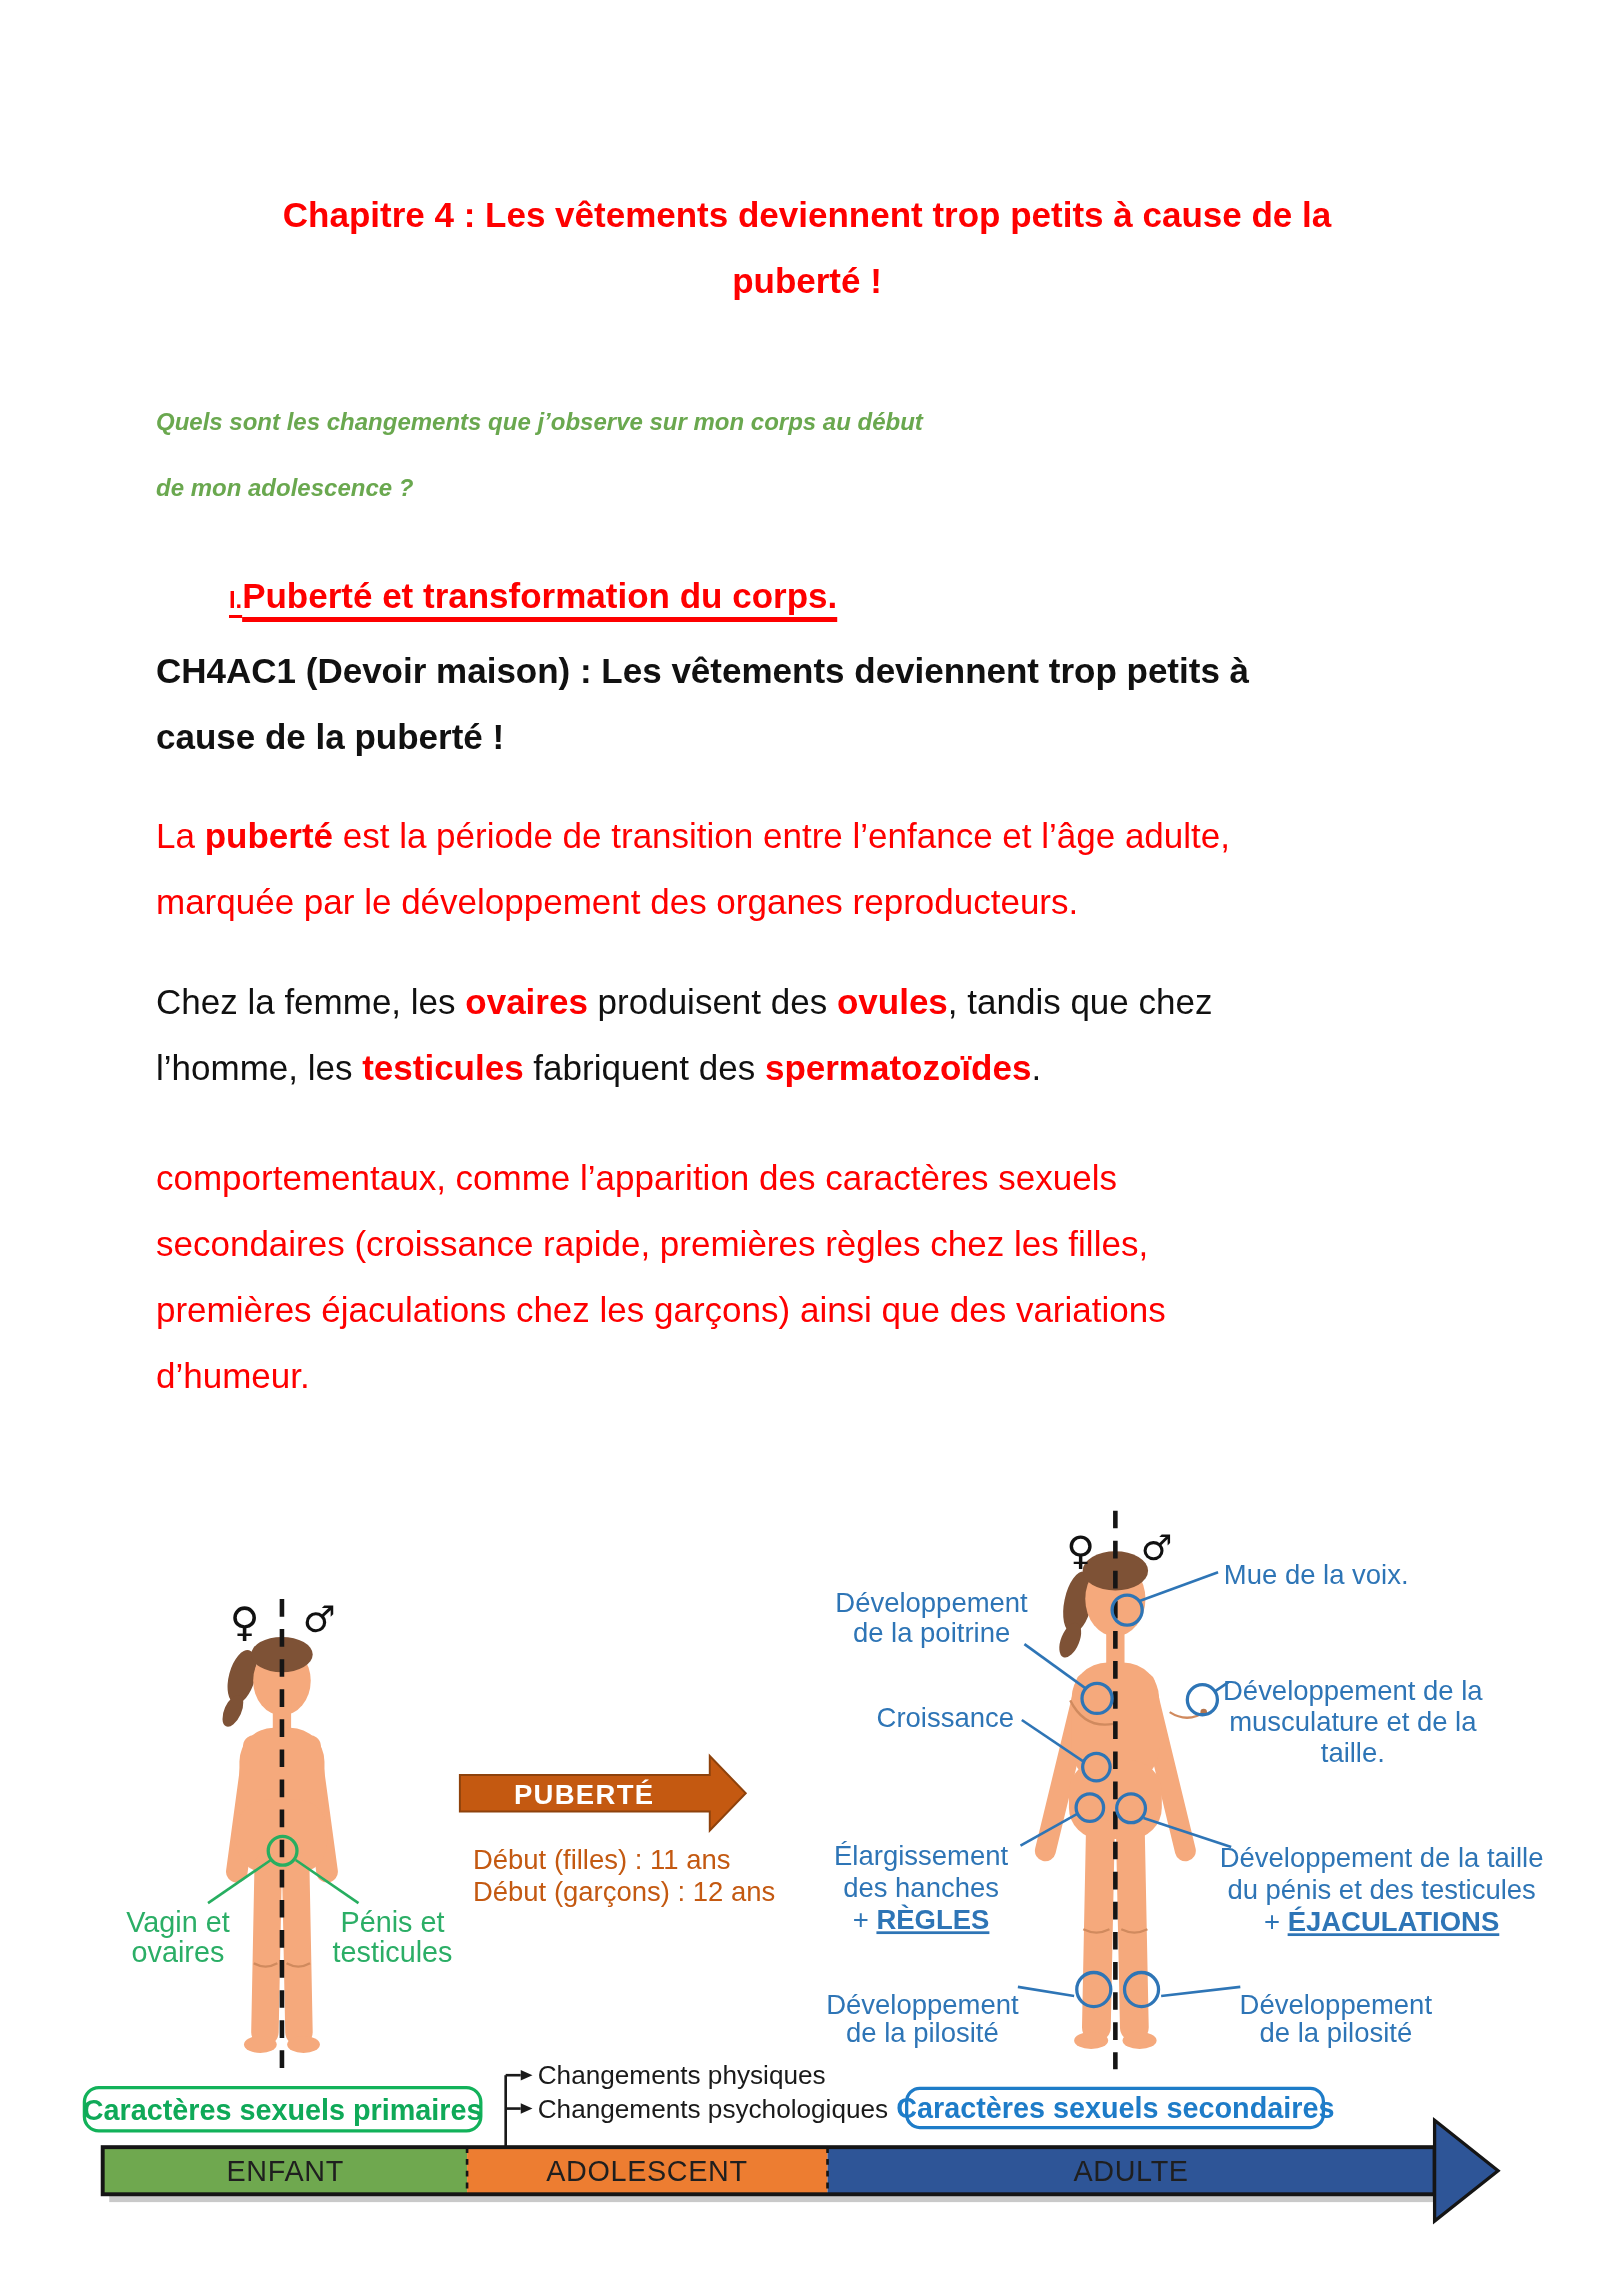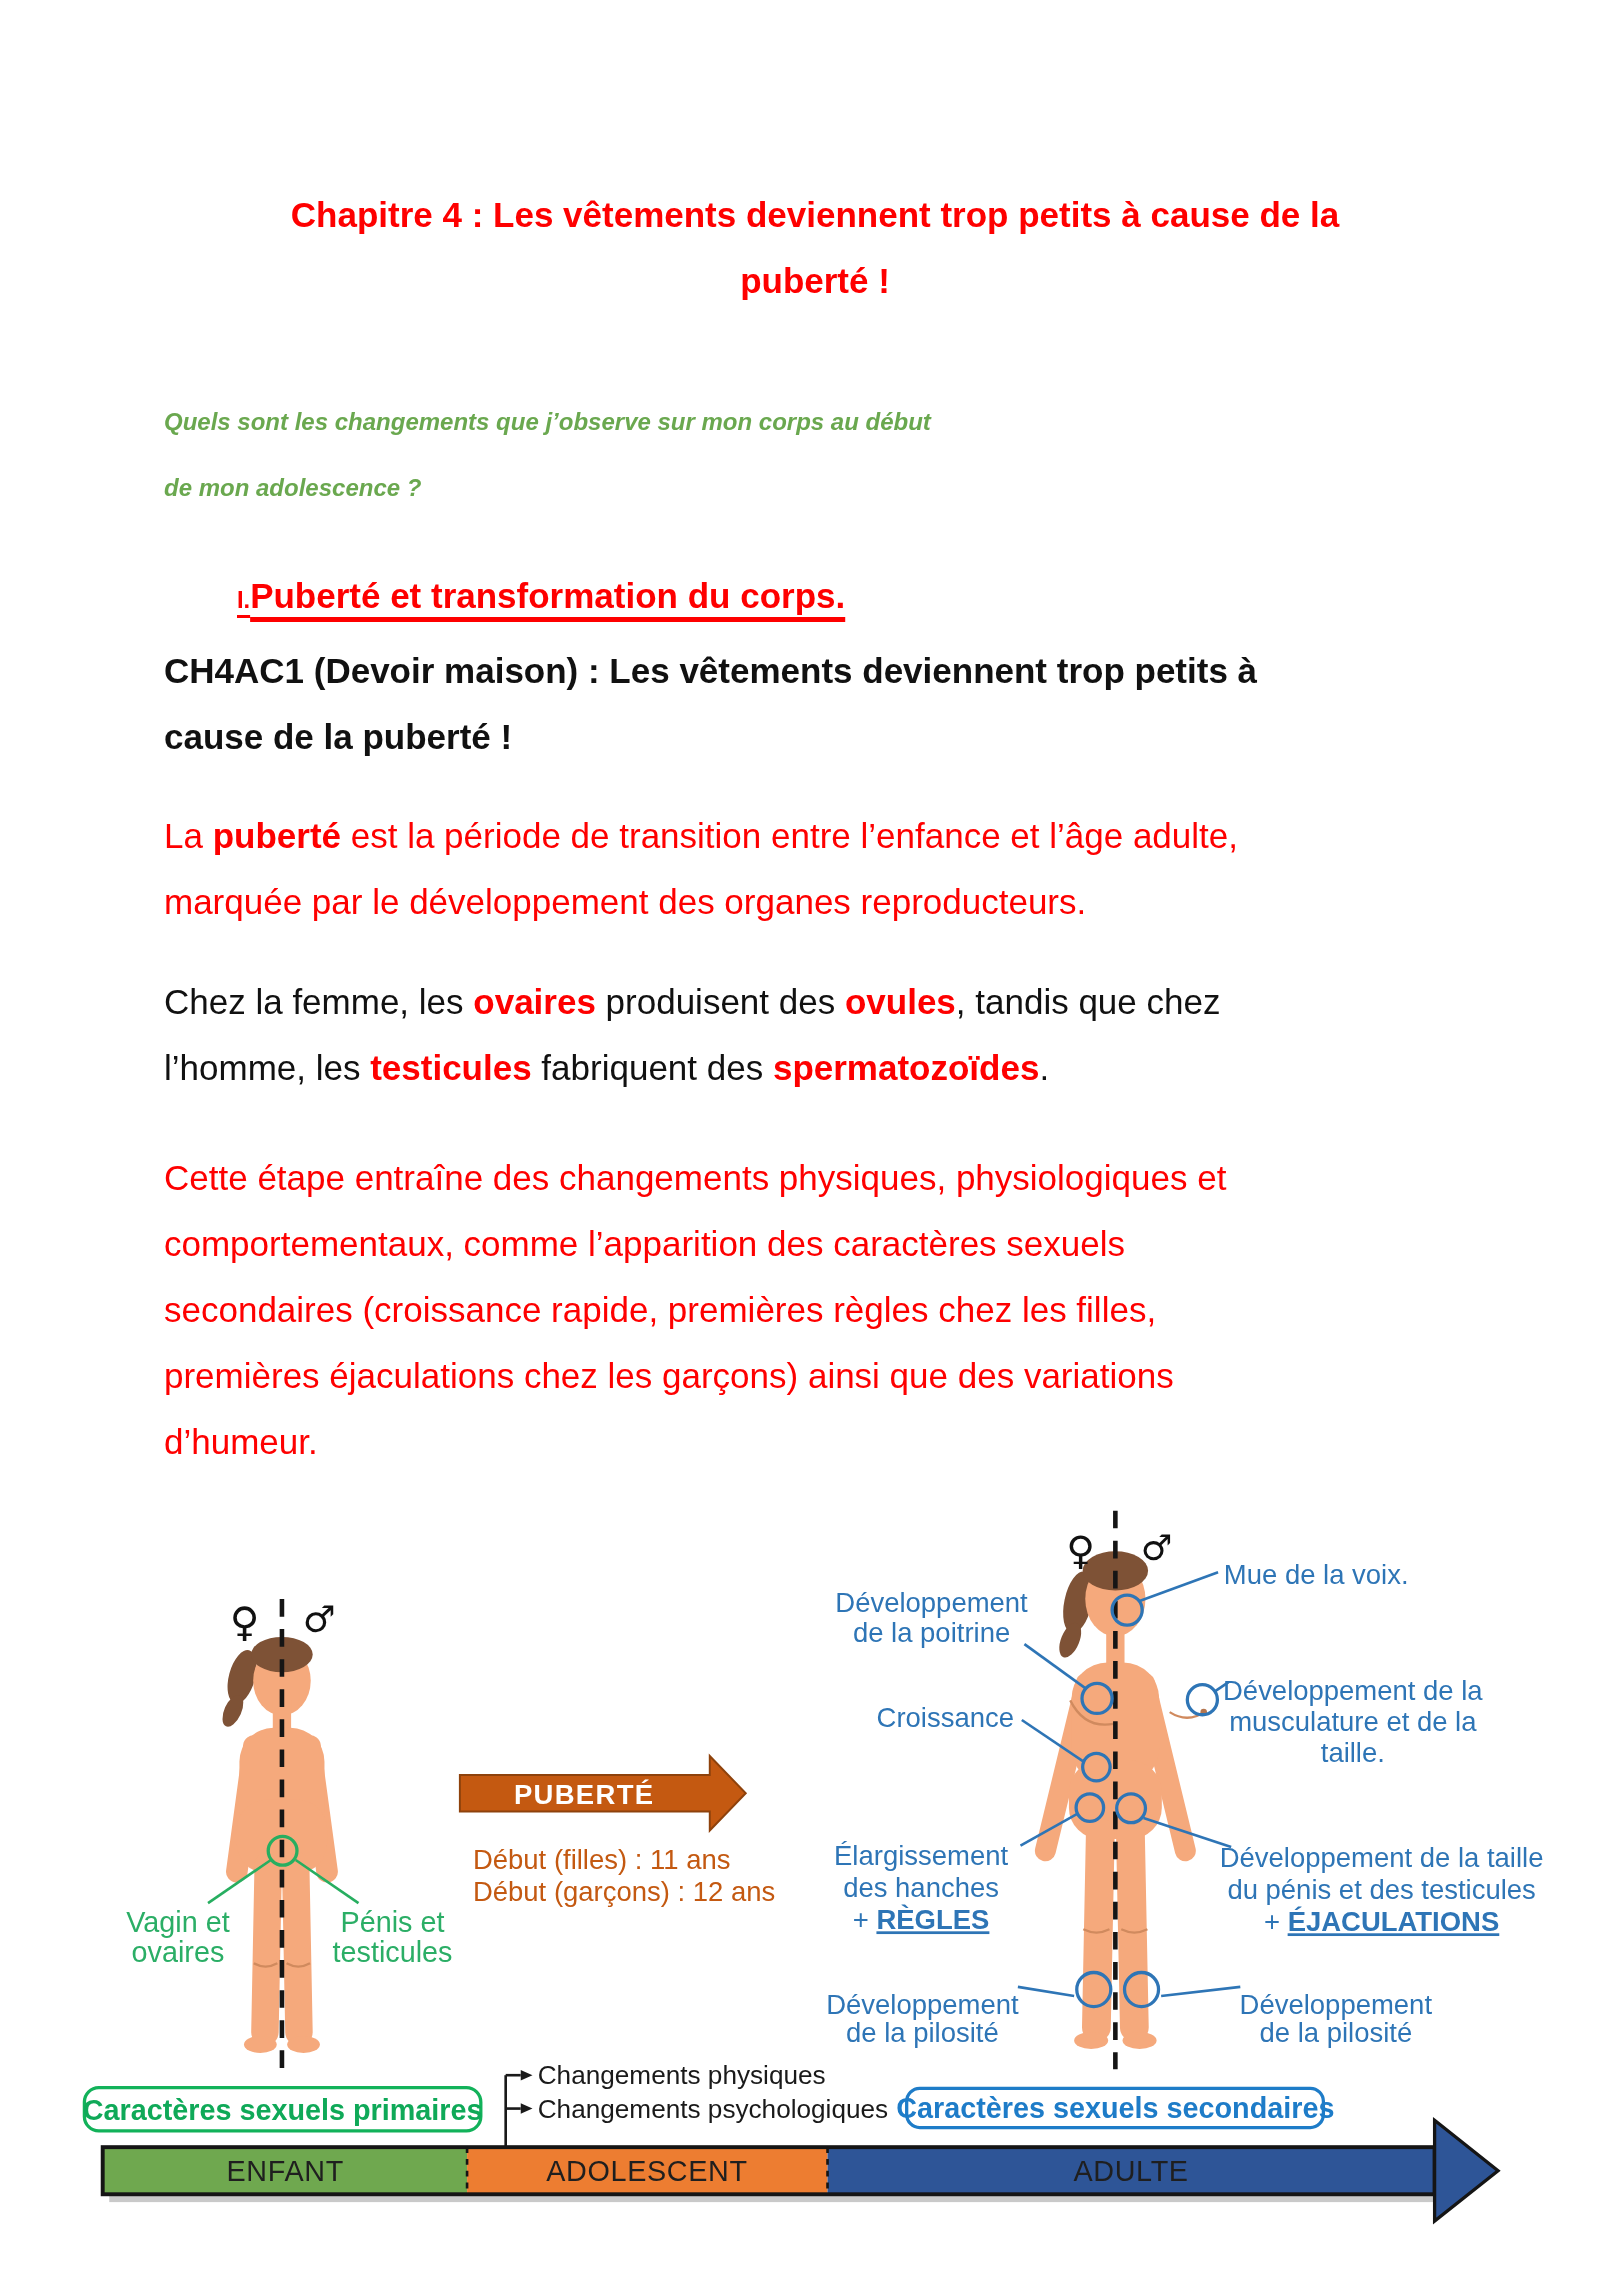--- a/index.html
+++ b/index.html
@@ -1,20 +1,20 @@
 <!DOCTYPE html>
 <html style="font-size:10.5px"><head>
 <meta charset="utf-8">
 <style>
   html,body{margin:0;padding:0;}
   body{
     width:1623px;height:2295px;background:#ffffff;position:relative;
     font-family:"Liberation Sans",sans-serif;color:#111;overflow:hidden;
   }
-  .textcol{position:absolute;left:164px;top:182px;width:1302px;font-size:35px;line-height:66px;}
+  .textcol{position:absolute;left:156px;top:182px;width:1302px;font-size:35px;line-height:66px;}
   .line{white-space:nowrap;}
   .t-title{color:#fe0000;font-weight:bold;text-align:center;margin-bottom:75px;}
   .t-question{color:#6aa84f;font-weight:bold;font-style:italic;font-size:24px;margin-bottom:42px;}
   .t-heading{color:#fe0000;font-weight:bold;font-size:35px;margin-bottom:5.2px;}
   .t-heading .numeral{font-size:23.6px;margin-left:73px;text-decoration:underline;text-decoration-thickness:3.3px;text-underline-offset:6.5px;}
   .t-heading .htext{text-decoration:underline;text-decoration-thickness:4.6px;text-underline-offset:9.2px;}
   .p-homework{font-weight:bold;margin-bottom:33px;}
   .p-def{color:#fe0000;margin-bottom:34px;}
   .p-gametes{margin-bottom:44px;}
   .p-changes{color:#fe0000;margin-bottom:0;}
@@ -65,21 +65,20 @@
     <div class="line"><span>La </span><span class="redbold">puberté</span><span> est la période de transition entre l’enfance et l’âge adulte,</span></div>
     <div class="line">marquée par le développement des organes reproducteurs.</div>
   </div>
 
   <div class="p-gametes">
     <div class="line"><span>Chez la femme, les </span><span class="redbold">ovaires</span><span> produisent des </span><span class="redbold">ovules</span><span>, tandis que chez</span></div>
     <div class="line"><span>l’homme, les </span><span class="redbold">testicules</span><span> fabriquent des </span><span class="redbold">spermatozoïdes</span><span>.</span></div>
   </div>
 
   <div class="p-changes">
-    <div class="line">Cette étape entraîne des changements physiques, physiologiques et</div>
     <div class="line">comportementaux, comme l’apparition des caractères sexuels</div>
     <div class="line">secondaires (croissance rapide, premières règles chez les filles,</div>
     <div class="line">premières éjaculations chez les garçons) ainsi que des variations</div>
     <div class="line">d’humeur.</div>
   </div>
 
 </div>
 
 <svg class="diagram" viewBox="0 2280 2481 1228" xmlns="http://www.w3.org/2000/svg">
 

